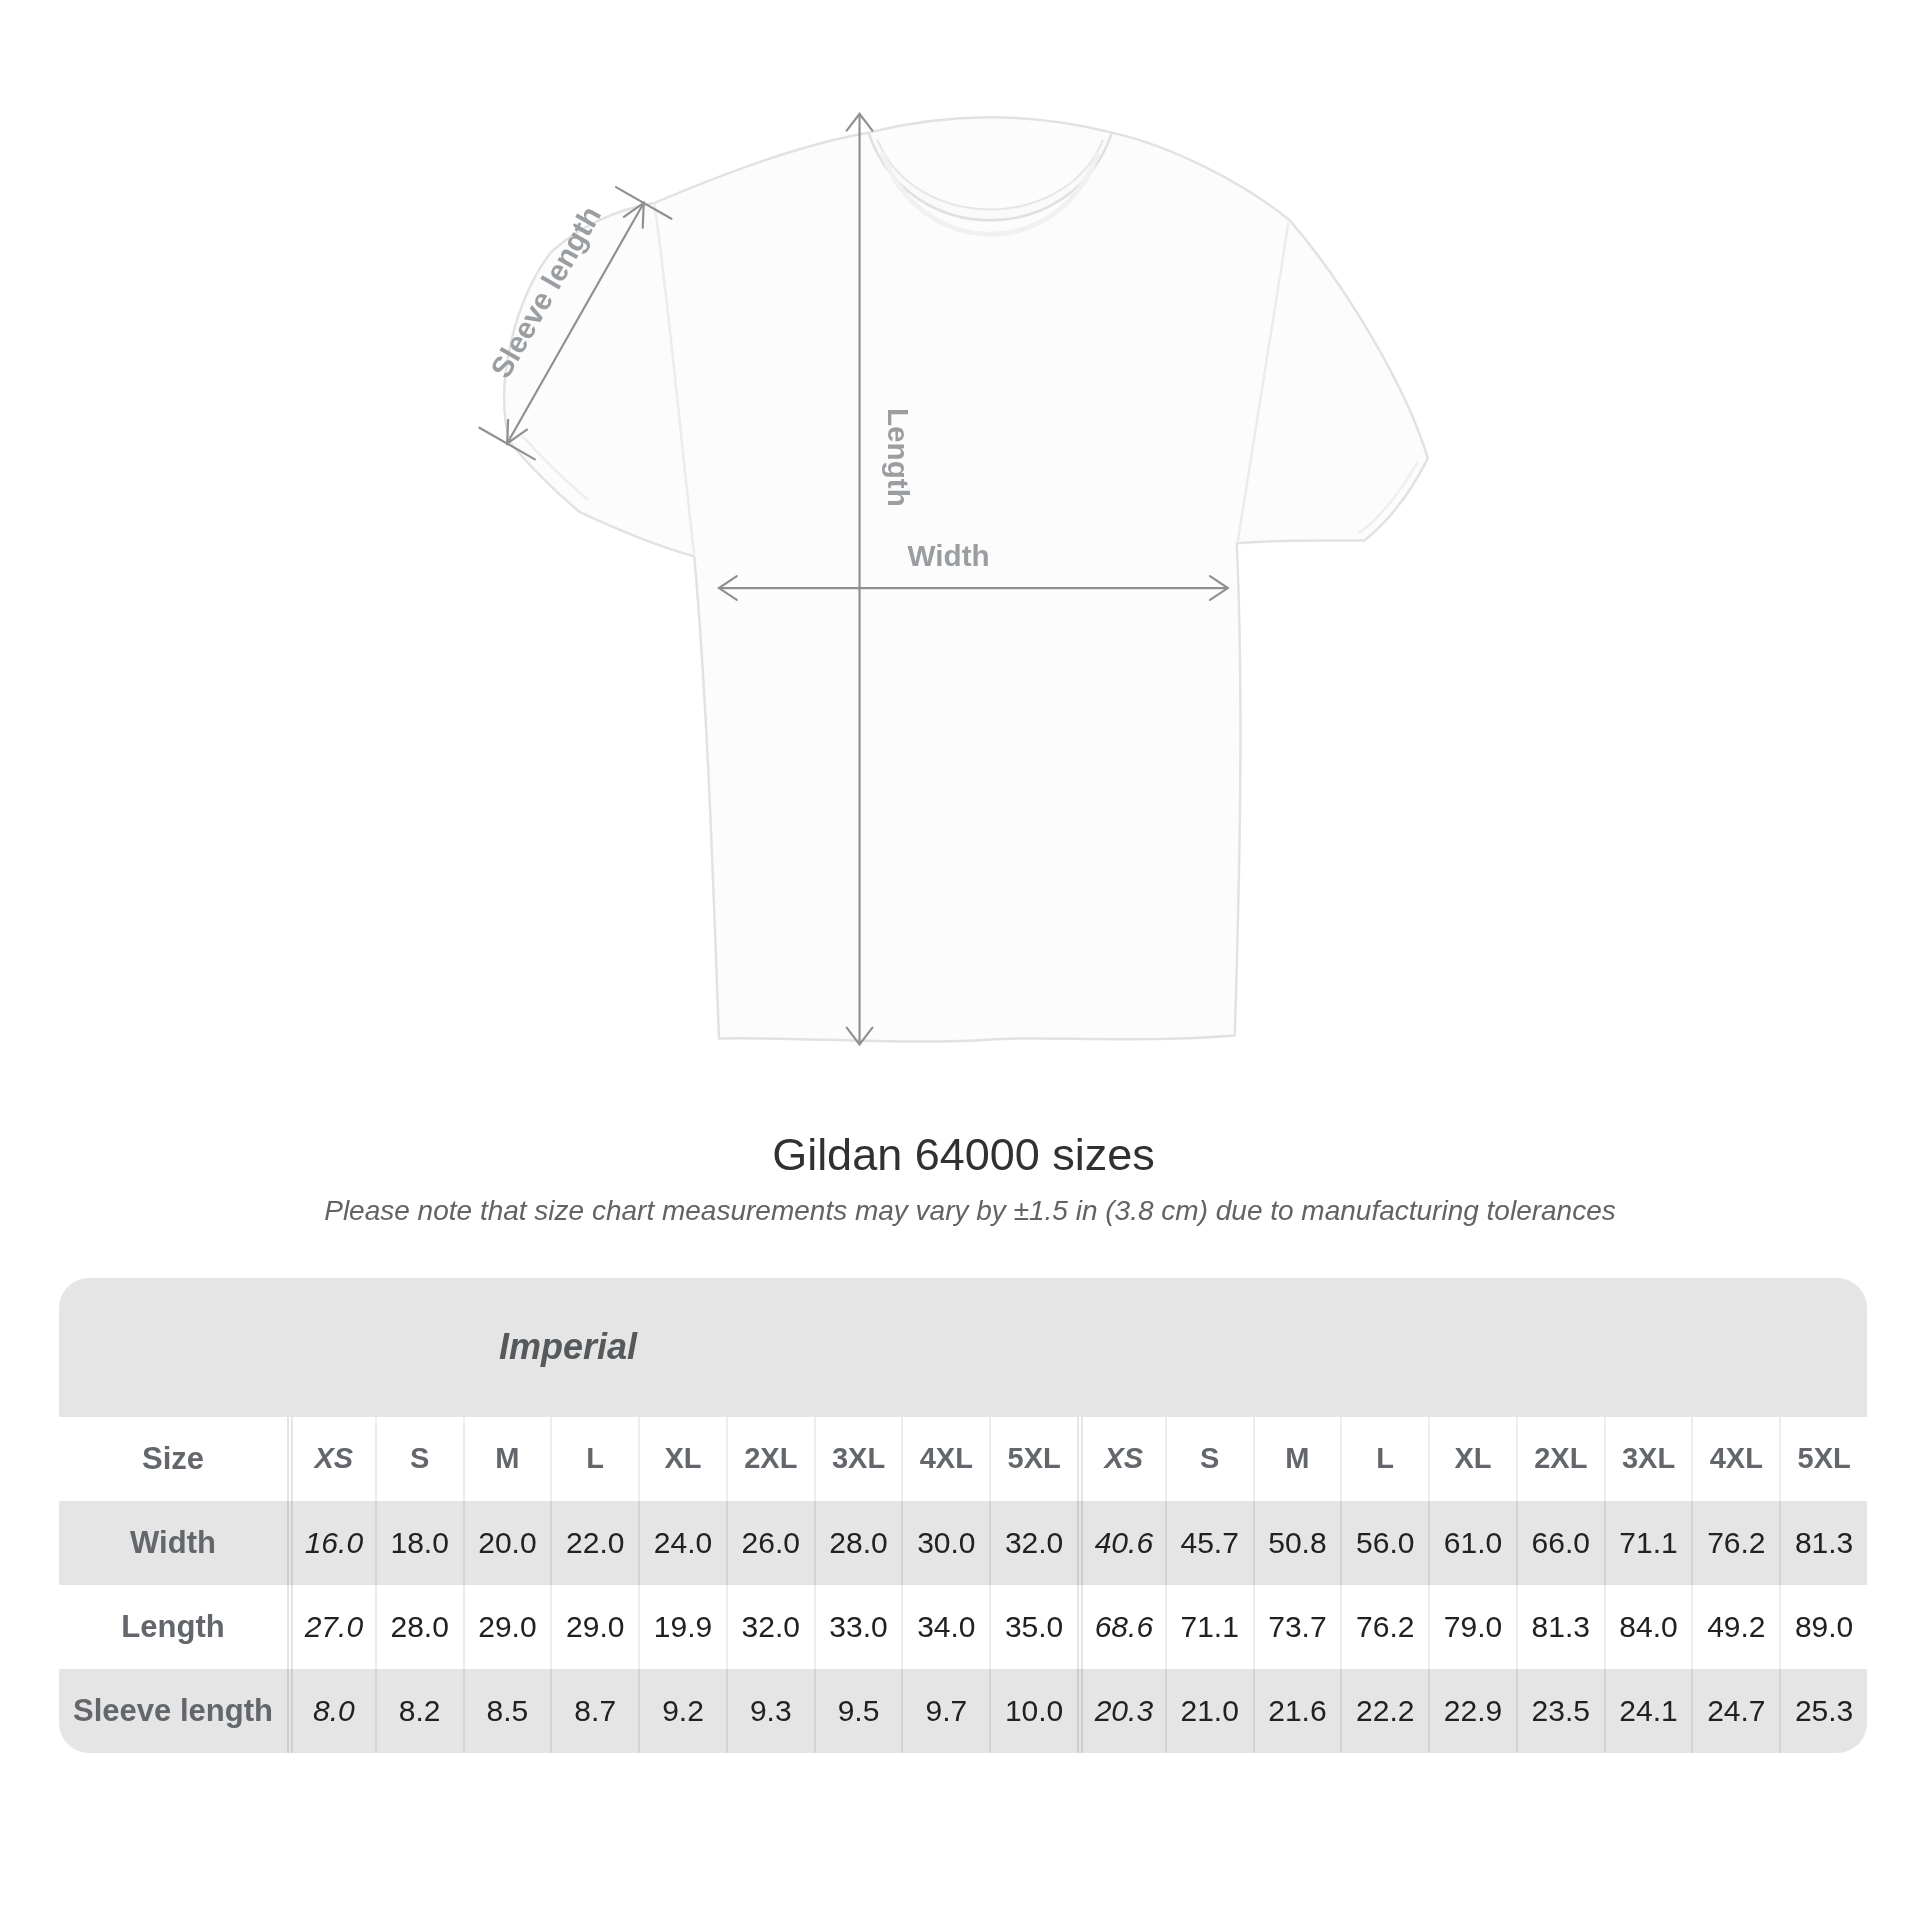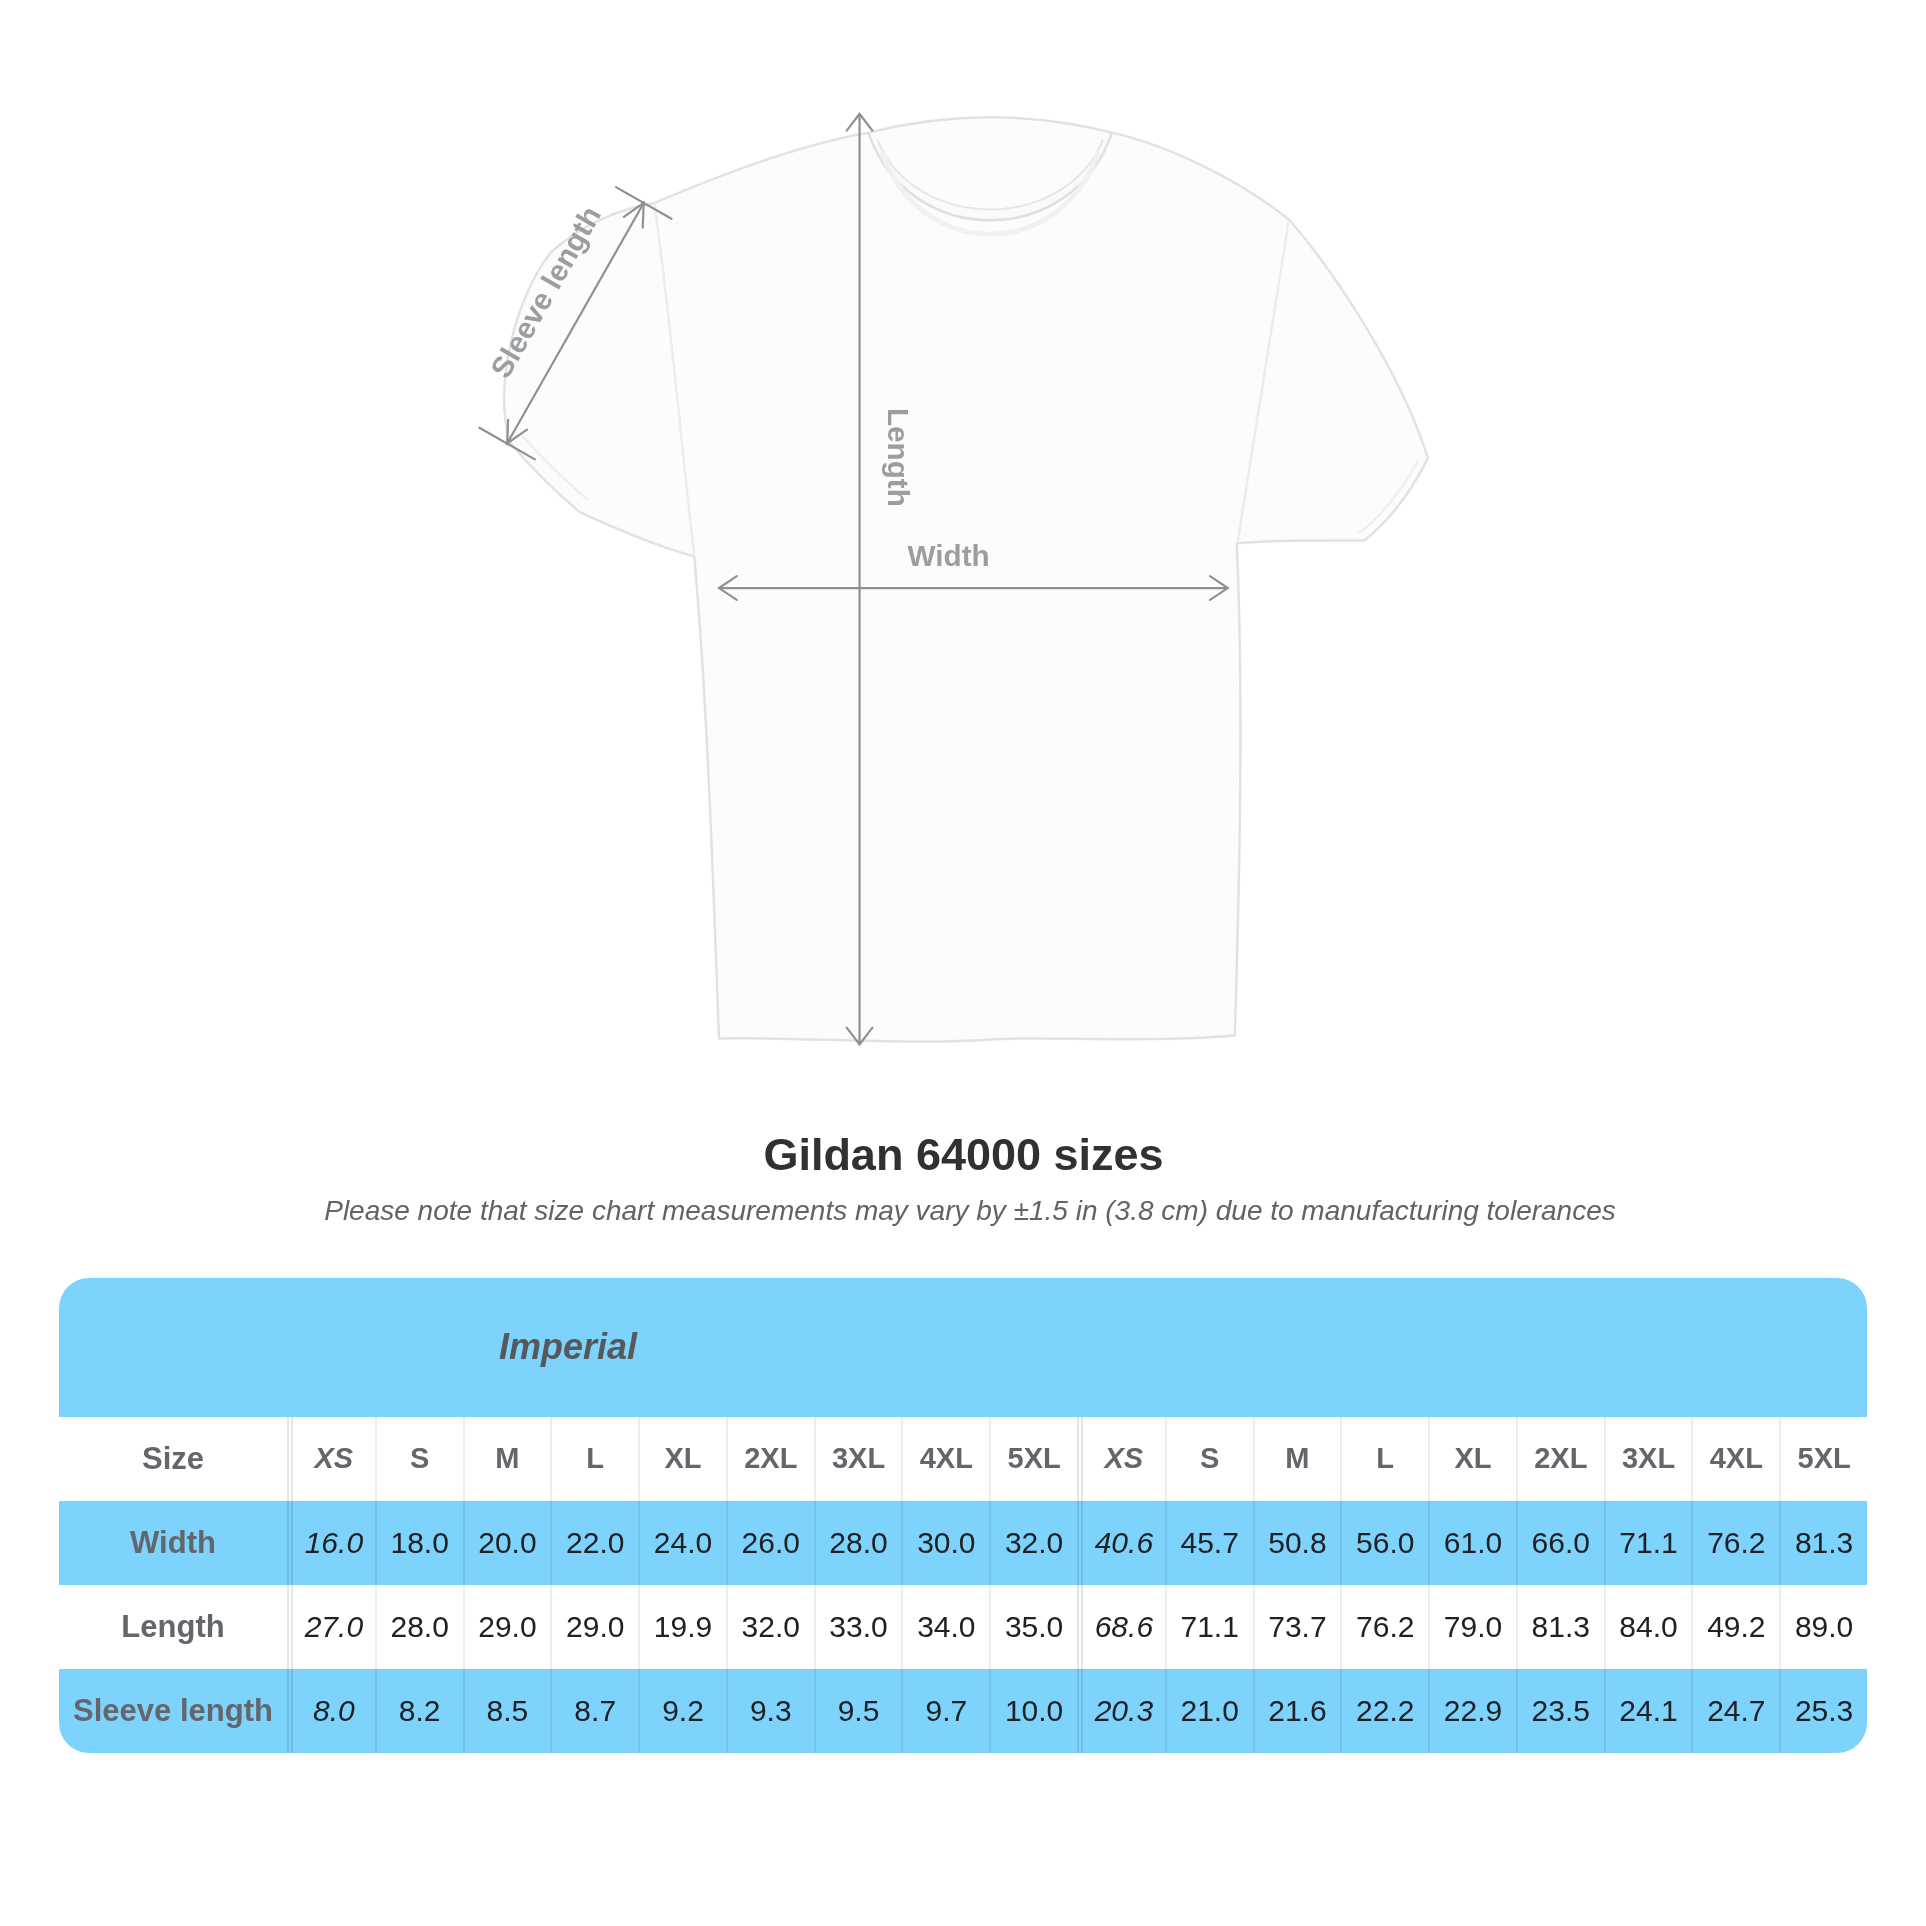--- a/index.html
+++ b/index.html
@@ -6,30 +6,30 @@
   body{
     width:1927px;height:1927px;overflow:hidden;position:relative;
     font-family:"Liberation Sans", sans-serif;color:#202124;
   }
   
   .fig{position:relative;width:1927px;height:1089px;}
   .fig svg{display:block;}
   
   .title{
     margin:42px 0 0 0;text-align:center;
-    font-size:45px;font-weight:bold;color:#2f3133;line-height:1.05;
+    font-size:45px;font-weight:normal;color:#2f3133;line-height:1.05;
   }
   .subtitle{
     margin:16px 0 0 0;text-align:center;
     font-size:28px;font-style:italic;color:#636363;line-height:1.2;padding-left:13px;
   }
   
   .size-table{
     margin:50px 59px 0 59px;width:1808px;
-    background:#7dd3fc;border-radius:30px;overflow:hidden;
+    background:#e5e5e5;border-radius:30px;overflow:hidden;
   }
   .group-row{
     display:grid;grid-template-columns:228px repeat(18,1fr);
     height:139px;align-items:center;
   }
   .group-cell{text-align:center;}
   .group-imperial{grid-column:1 / span 10;}
   .group-metric{grid-column:11 / span 9;}
   .group-label{font-size:36px;font-weight:bold;font-style:italic;color:#55595c;}
   .group-sublabel{margin-top:9px;font-size:26px;font-style:italic;color:#5d6164;}

